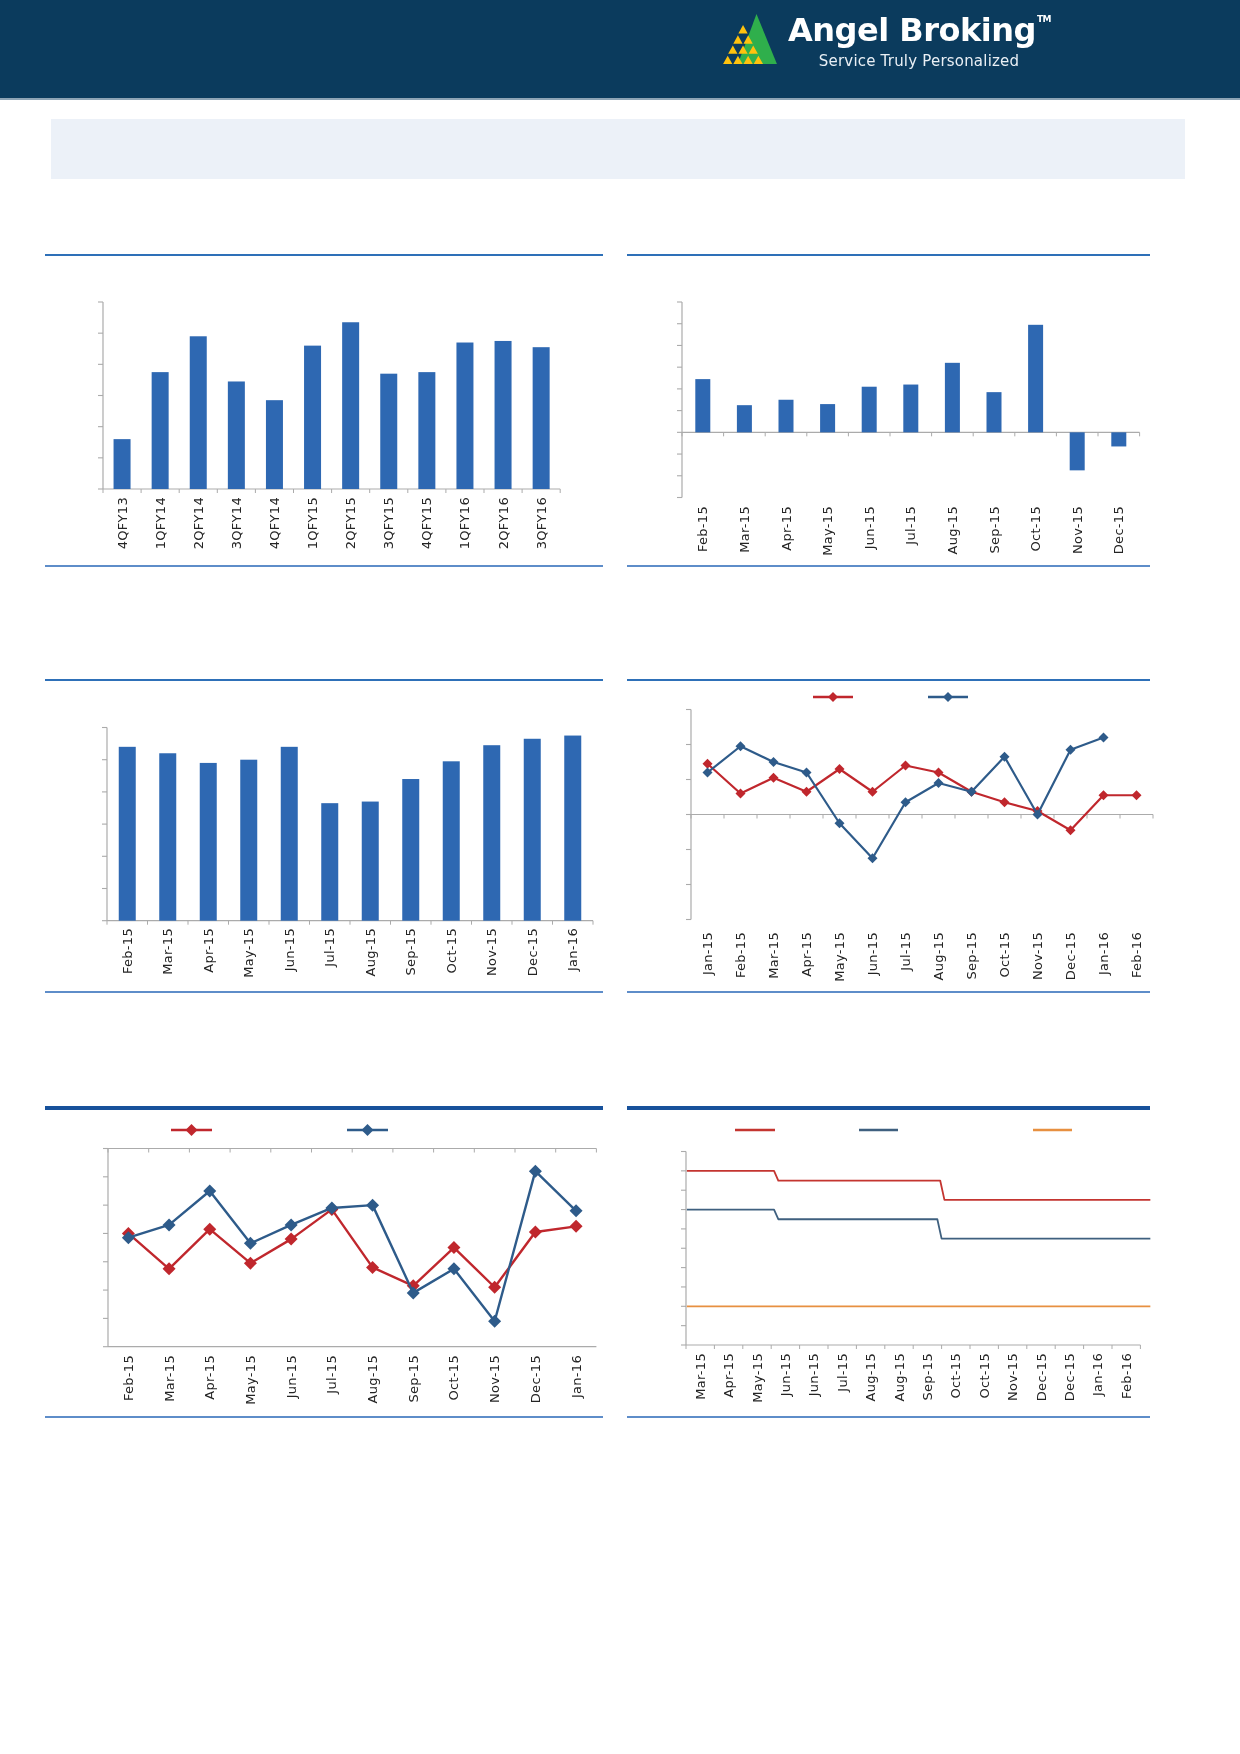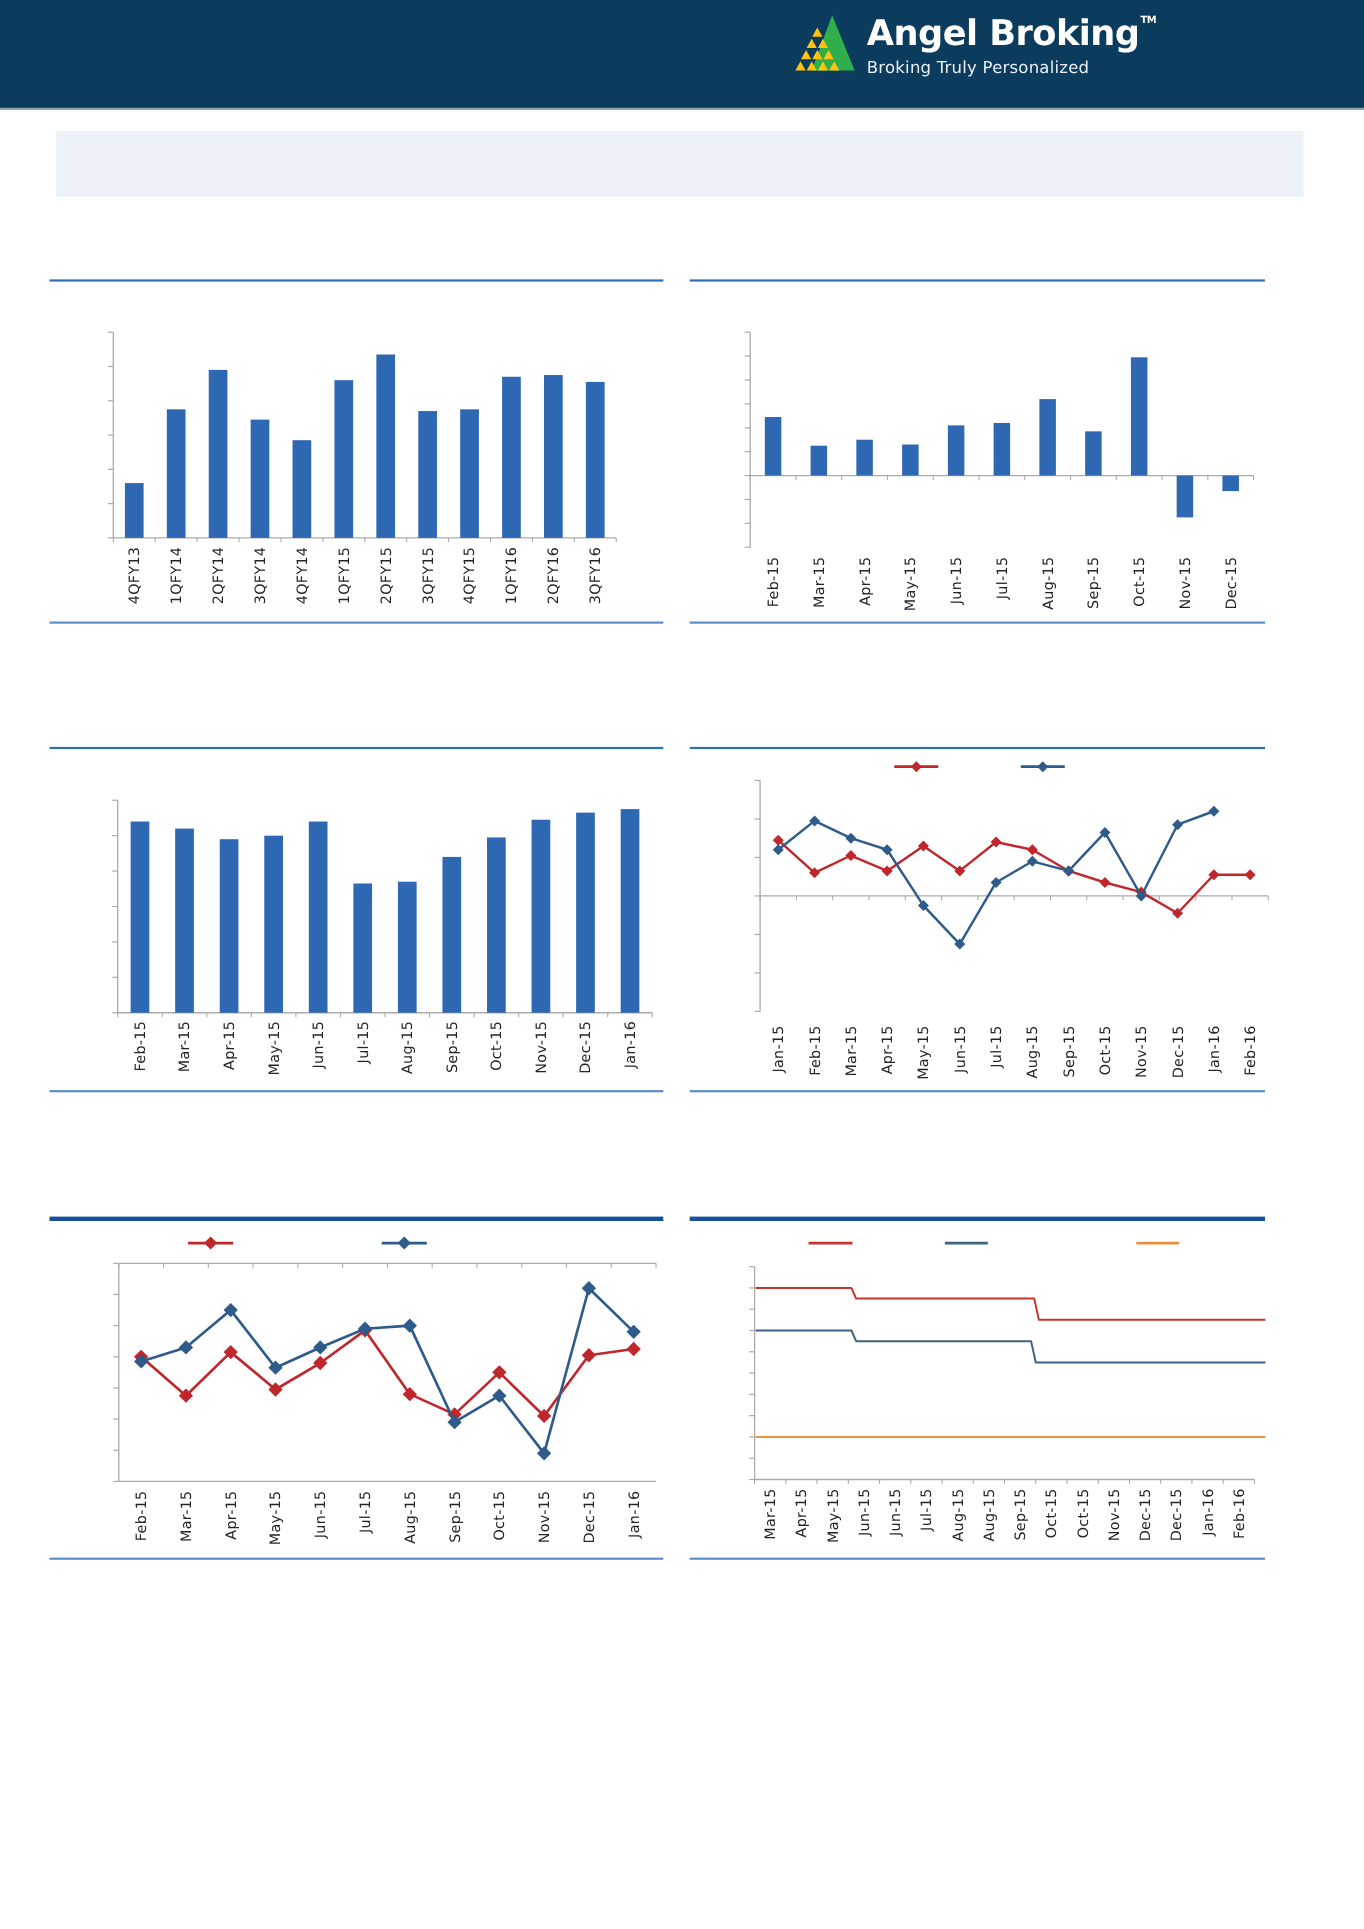--- a/index.html
+++ b/index.html
@@ -2,21 +2,21 @@
 <html><head>
 <meta charset="utf-8">
 <style>
   html,body{margin:0;padding:0;background:#ffffff;}
   body{font-family:"DejaVu Sans","Liberation Sans",sans-serif;}
   #page{position:relative;width:1240px;height:1754px;background:#ffffff;overflow:hidden;}
 
   
   #header{position:absolute;left:0;top:0;width:1240px;height:98px;background:#0B3B5D;border-bottom:2px solid #8EA4B5;}
   #logo{position:absolute;top:13px;right:190px;display:flex;align-items:flex-start;gap:10px;}
-  #logo .txt{text-align:left;}
+  #logo .txt{text-align:center;}
   .brand{color:#ffffff;font-size:32px;font-weight:bold;letter-spacing:-0.5px;line-height:1.1;white-space:nowrap;}
   .brand sup{font-size:9px;font-weight:bold;vertical-align:top;position:relative;top:2px;left:1px;}
   .tagline{color:#E9EFF5;font-size:15px;margin-top:4px;letter-spacing:0.2px;}
 
   
   #panel{position:absolute;left:51px;top:119px;width:1134px;height:60px;background:#ECF1F8;}
 
   
   .sep{position:absolute;}
   .sep.medium{height:2px;background:#2E70B8;}
@@ -45,21 +45,21 @@
           <polygon points="22.5,35 27.5,44 17.5,44" fill="#FFC20E"></polygon>
           <polygon points="33.5,35 38.5,44 28.5,44" fill="#FFC20E"></polygon>
           <polygon points="6,46 11,55 1,55" fill="#FFC20E"></polygon>
           <polygon points="17,46 22,55 12,55" fill="#FFC20E"></polygon>
           <polygon points="28,46 33,55 23,55" fill="#FFC20E"></polygon>
           <polygon points="39,46 44,55 34,55" fill="#FFC20E"></polygon>
         </svg>
       </span>
       <span class="txt">
         <span class="brand"><span>Angel Broking</span><sup>TM</sup></span>
-        <div class="tagline">Broking Truly Personalized</div>
+        <div class="tagline">Service Truly Personalized</div>
       </span>
     </div>
   </div>
 
   <div id="panel"></div>
 
   <div class="sep medium colL" style="top:254px"></div>
   <div class="sep medium colR" style="top:254px"></div>
   <div class="sep light  colL" style="top:565px"></div>
   <div class="sep light  colR" style="top:565px"></div>

